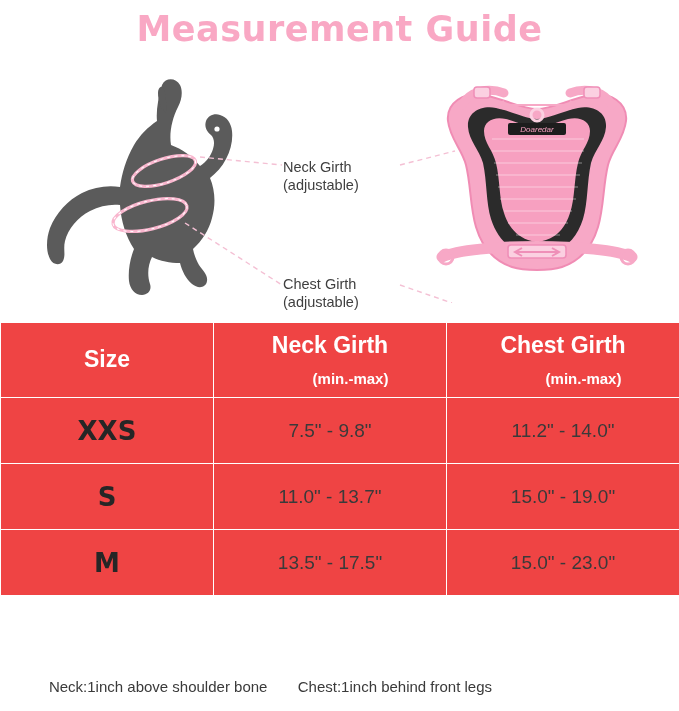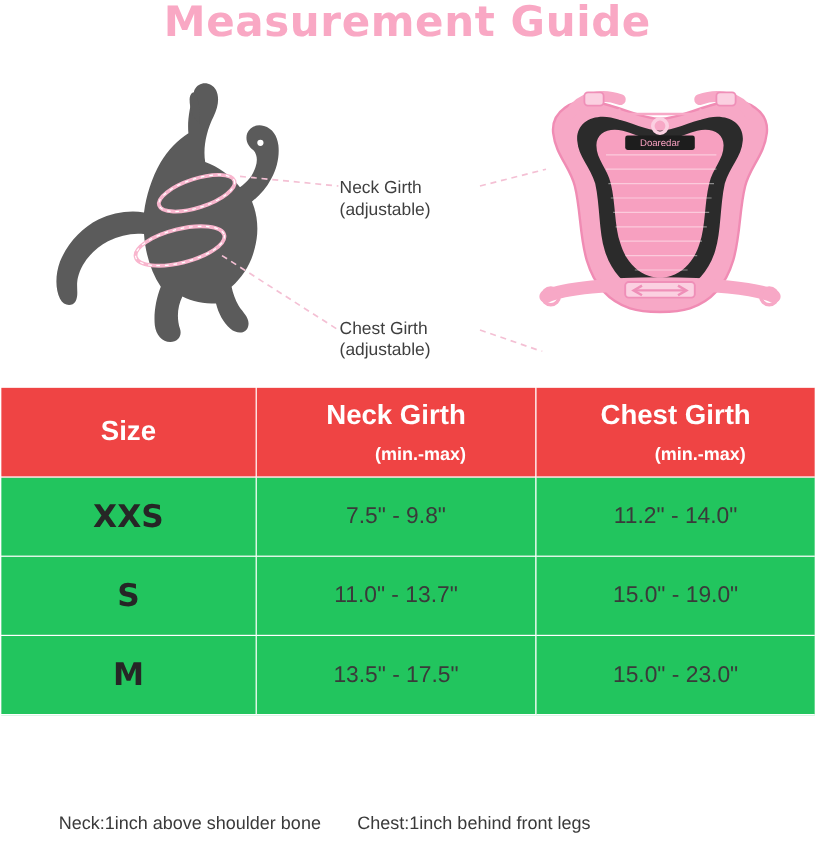--- a/index.html
+++ b/index.html
@@ -16,20 +16,21 @@
     overflow: hidden;
   }
 
   
   .title {
     text-align: center;
     font-size: 35px;
     font-weight: bold;
     color: #f9a8c4;
     letter-spacing: 0.5px;
+    padding-top: 10px;
     line-height: 1.1;
     font-family: "DejaVu Sans", sans-serif;
   }
 
   
   .illustration {
     position: relative;
     height: 250px;
     margin-top: 4px;
   }
@@ -54,24 +55,25 @@
     font-size: 14.5px;
     color: #3f3f3f;
     line-height: 1.25;
     white-space: nowrap;
   }
   .label-neck { top: 105px; left: 0; }
   .label-chest { top: 222px; left: 0; }
 
   .harness-wrap {
     position: absolute;
-    left: 425px;
+    left: 412px;
     top: 8px;
     width: 250px;
     height: 245px;
+    font-style: italic;
   }
 
   
   .table {
     position: absolute;
     left: 0;
     top: 322px;
     width: 679px;
     border-collapse: collapse;
   }
@@ -92,21 +94,21 @@
     font-size: 23px;
     line-height: 1.1;
   }
   thead th .sub {
     display: block;
     font-size: 15px;
     margin-top: 13px;
     padding-left: 41px;
   }
   tbody td {
-    background: #22c55e;
+    background: #ef4444;
     height: 63px;
     font-size: 19px;
     color: #3a3a3a;
   }
   tbody td.size-cell {
     font-size: 26px;
     font-weight: bold;
     color: #262626;
     font-family: "DejaVu Sans", sans-serif;
   }

